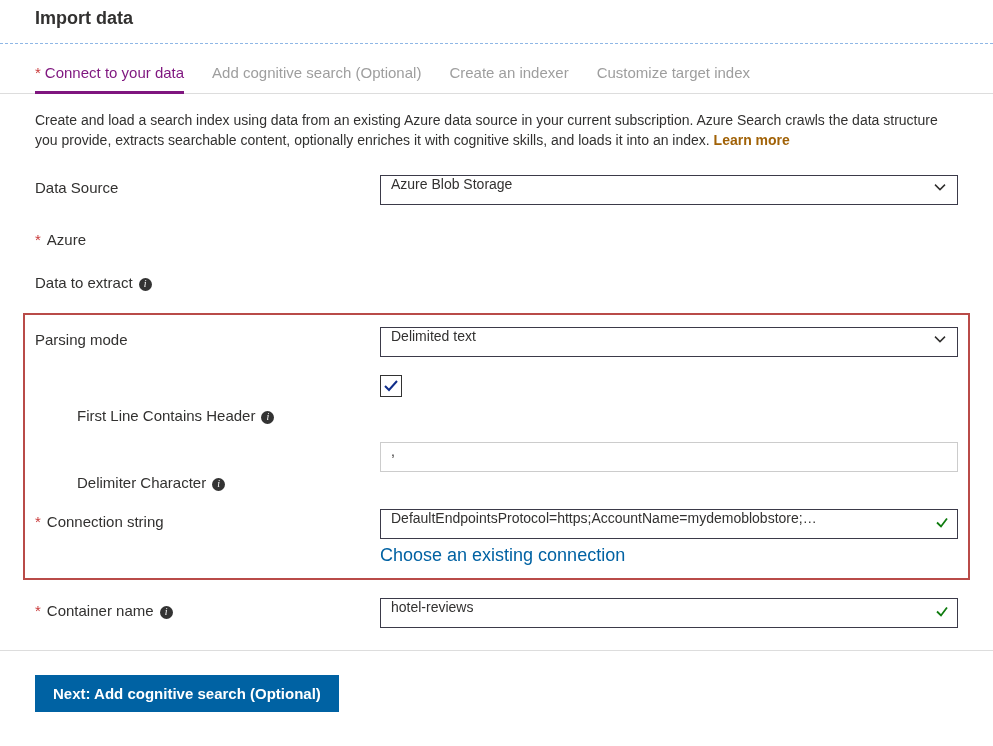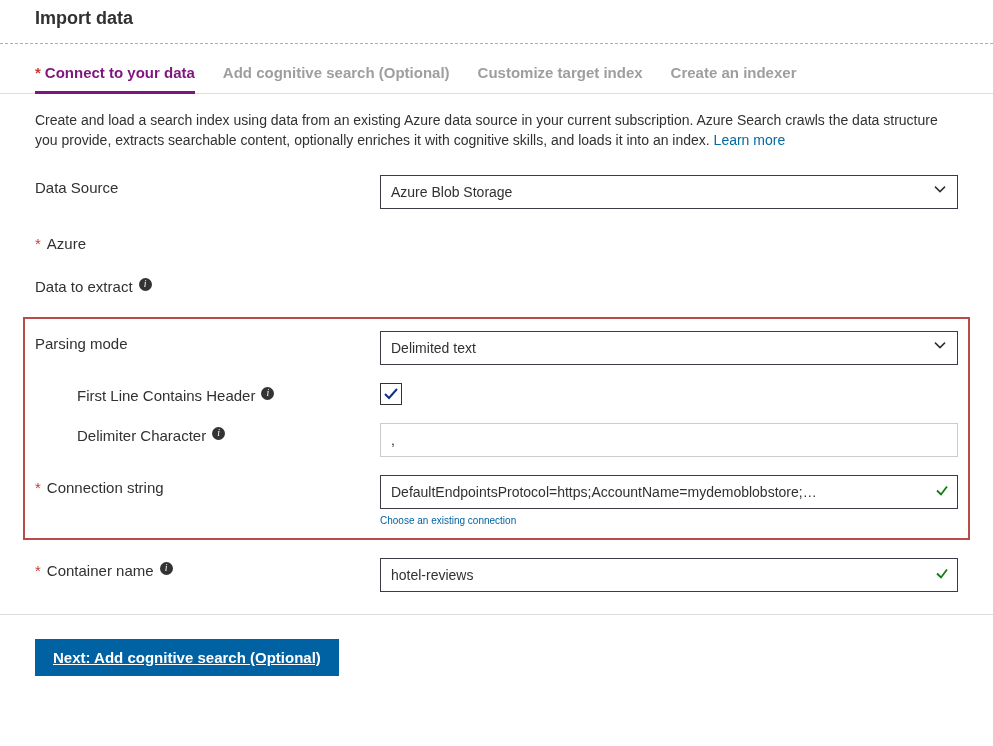--- a/index.html
+++ b/index.html
@@ -21,61 +21,60 @@
     border: none;
     border-top: 1px dashed #8fb7e6;
     margin: 0;
   }
   .tabs {
     display: flex;
     padding: 0 0 0 35px;
     border-bottom: 1px solid #ddd;
     margin-top: 12px;
     gap: 28px;
-    font-weight: bold;
   }
   .tab {
     font-size: 15px;
     padding: 8px 0 10px 0;
     color: #9e9e9e;
     cursor: pointer;
     white-space: nowrap;
   }
   .tab.active {
     color: #7f167f;
     border-bottom: 3px solid #7f167f;
     margin-bottom: -1px;
   }
   .tab .req { color: #c93a3a; margin-right: 4px; }
   .description {
     padding: 16px 35px 0 35px;
     font-size: 14px;
     line-height: 1.45;
     color: #323130;
   }
-  .description .link { color: #0369a1; cursor: pointer; }
+  .description .link { color: #a16207; cursor: pointer; font-weight: bold; }
   .form {
     padding: 24px 35px 0 35px;
   }
   .row {
     display: flex;
     align-items: flex-start;
     margin-bottom: 22px;
   }
   .label {
     width: 345px;
     flex-shrink: 0;
     font-size: 15px;
     color: #323130;
     padding-top: 4px;
     display: flex;
-    align-items: flex-start;
+    align-items: flex-end;
   }
   .label .req { color: #c93a3a; margin-right: 6px; }
-  .label.indent { padding-left: 42px; }
+  .label.indent { padding-left: 42px; margin-top: 28px; }
   .info-icon {
     display: inline-flex;
     align-items: center;
     justify-content: center;
     width: 13px;
     height: 13px;
     border-radius: 50%;
     background: #333;
     color: #fff;
     font-size: 10px;
@@ -83,27 +82,26 @@
     font-family: Georgia, serif;
     margin-left: 6px;
     line-height: 1;
   }
   .control {
     flex: 1;
   }
   .select, .textinput {
     width: 100%;
     height: 30px;
-    padding: 16px 10px;
+    padding: 0 10px;
     font-size: 14px;
     border: 1px solid #3b3a49;
     background: #fff;
     position: relative;
     display: flex;
-    align-items: center;
   }
   .select { cursor: pointer; padding-right: 30px; position: relative; }
   .select .caret {
     position: absolute;
     right: 10px;
     top: 50%;
     transform: translateY(-55%);
   }
   .textinput { position: relative; }
   .textinput.light { border: 1px solid #ccc; }
@@ -123,51 +121,50 @@
     justify-content: center;
     color: #0f2d8a;
     background: #fff;
   }
   .highlight-box {
     border: 2px solid #b94b48;
     padding: 12px 10px 6px 10px;
     margin: 0 -12px 18px -12px;
   }
   .highlight-box .row { margin-bottom: 18px; }
-  .sublink { color: #0062a3; font-size: 10px; margin-top: 6px; cursor: pointer; }
+  .sublink { color: #0062a3; font-size: 18px; margin-top: 6px; cursor: pointer; }
   .footer-divider {
     border: none;
     border-top: 1px solid #ddd;
     margin: 8px 0 24px 0;
   }
   .primary-btn {
     margin-left: 35px;
     background: #0062a3;
     color: #fff;
     border: none;
     font-size: 15px;
     font-weight: 600;
     padding: 10px 18px;
     cursor: pointer;
-    text-decoration: underline;
   }
 </style>
 </head>
 <body>
 
 
 
 <div class="page-title">Import data</div>
 <hr class="divider-dashed">
 
 <div class="tabs">
   <div class="tab active"><span class="req">*</span><span>Connect to your data</span></div>
   <div class="tab"><span>Add cognitive search (Optional)</span></div>
+  <div class="tab"><span>Create an indexer</span></div>
   <div class="tab"><span>Customize target index</span></div>
-  <div class="tab"><span>Create an indexer</span></div>
 </div>
 
 <div class="description">
   <span>Create and load a search index using data from an existing Azure data source in your current subscription. Azure Search crawls the data structure you provide, extracts searchable content, optionally enriches it with cognitive skills, and loads it into an index. </span><span class="link">Learn more</span>
 </div>
 
 <div class="form">
 
   <div class="row">
     <div class="label">

